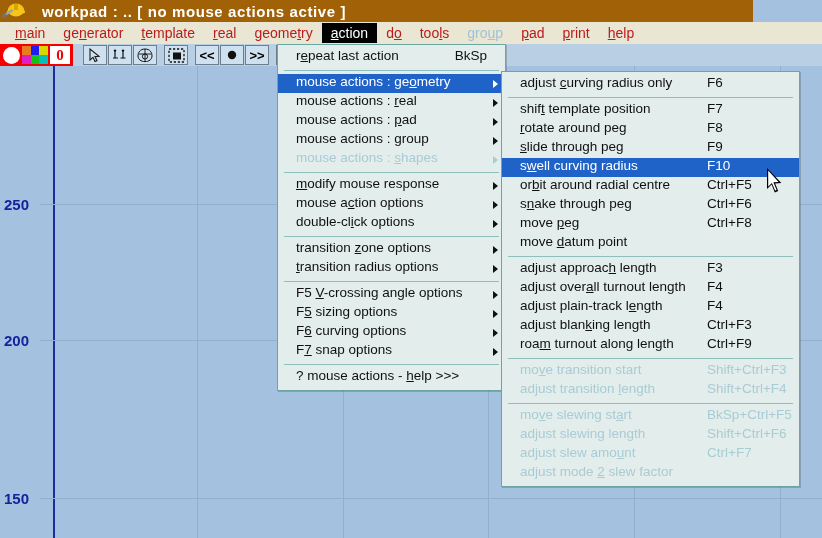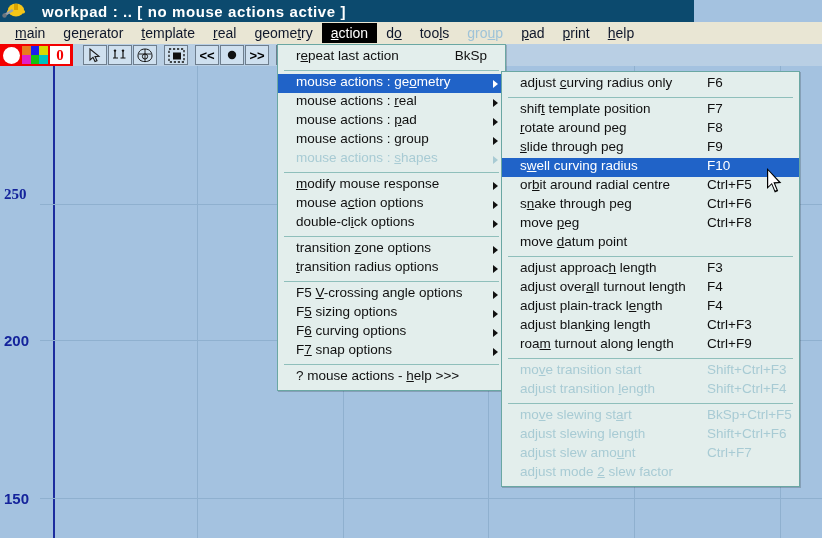--- a/index.html
+++ b/index.html
@@ -13,29 +13,29 @@
 
   
   #canvas{position:absolute;left:0;top:66px;width:822px;height:472px;background:#a4c2e0;overflow:hidden;}
   .vgrid{position:absolute;top:0;bottom:0;width:1px;background:#8fb0cf;}
   .hgrid{position:absolute;left:0;right:0;height:1px;background:#8fb0cf;}
   .vaxis{position:absolute;top:-66px;bottom:0;width:2px;background:#1c2c9e;}
   .ytick{position:absolute;left:4px;color:#14239b;font-size:15px;font-weight:bold;
          font-family:"Liberation Sans",sans-serif;line-height:1;}
 
   
-  #titlebar{position:absolute;left:0;top:0;width:694px;height:22px;background:#0c4a6e;
+  #titlebar{position:absolute;left:0;top:0;width:753px;height:22px;background:#a16207;
             display:flex;align-items:center;}
   #titlebar .hat{width:26px;height:20px;margin-left:2px;position:relative;flex:0 0 auto;}
   #title-text{color:#ffffff;font-size:15px;font-weight:bold;letter-spacing:.6px;margin-left:14px;white-space:nowrap;}
 
   
   #menubar{position:absolute;left:0;top:22px;width:822px;height:22px;background:#e9e6d4;
            display:flex;align-items:center;padding-left:6px;box-sizing:border-box;}
-  .mb-item{font-size:14px;color:#0f172a;padding:2px 9px;white-space:nowrap;cursor:default;}
+  .mb-item{font-size:14px;color:#b91c1c;padding:2px 9px;white-space:nowrap;cursor:default;}
   .mb-item.sel{background:#000000;color:#fff;}
   .mb-item.dis{color:#9fc3d8;}
   .mb-item u{text-decoration:underline;}
 
   
   #toolbar{position:absolute;left:0;top:44px;width:822px;height:22px;background:#b9cfe4;}
   #tb-strip{position:absolute;left:0;top:0;height:22px;display:flex;align-items:center;}
   .redbox{display:flex;align-items:center;background:#f30000;border:2px solid #f30000;height:22px;box-sizing:border-box;}
   .rb-circle{width:17px;height:17px;border-radius:50%;background:#fff;margin:0 1px;}
   .rb-pal{width:26px;height:18px;margin:0 1px;display:grid;grid-template-columns:1fr 1fr 1fr;grid-template-rows:1fr 1fr;}
@@ -76,21 +76,21 @@
 <body>
 
 <div id="canvas">
     <div class="vgrid" style="left: 197px;"></div>
     <div class="vgrid" style="left: 343px;"></div>
     <div class="vgrid" style="left: 488px;"></div>
     <div class="vgrid" style="left: 634px;"></div>
     <div class="vgrid" style="left: 780px;"></div>
     <div class="vaxis" style="left: 53px;"></div>
     <div class="hgrid" style="top: 138px; left: 40px;"></div>
-    <div class="ytick" style="top: 121px; font-family: Liberation Serif, serif;">250</div>
+    <div class="ytick" style="top: 131px;">250</div>
     <div class="hgrid" style="top: 274px; left: 40px;"></div>
     <div class="ytick" style="top: 267px;">200</div>
     <div class="hgrid" style="top: 432px; left: 40px;"></div>
     <div class="ytick" style="top: 425px;">150</div>
   </div>
 
 <div id="titlebar">
   <div class="hat">
     <svg width="26" height="20" viewBox="0 0 26 20">
       <ellipse cx="14" cy="9" rx="8" ry="6.5" fill="#f5c518"></ellipse>

